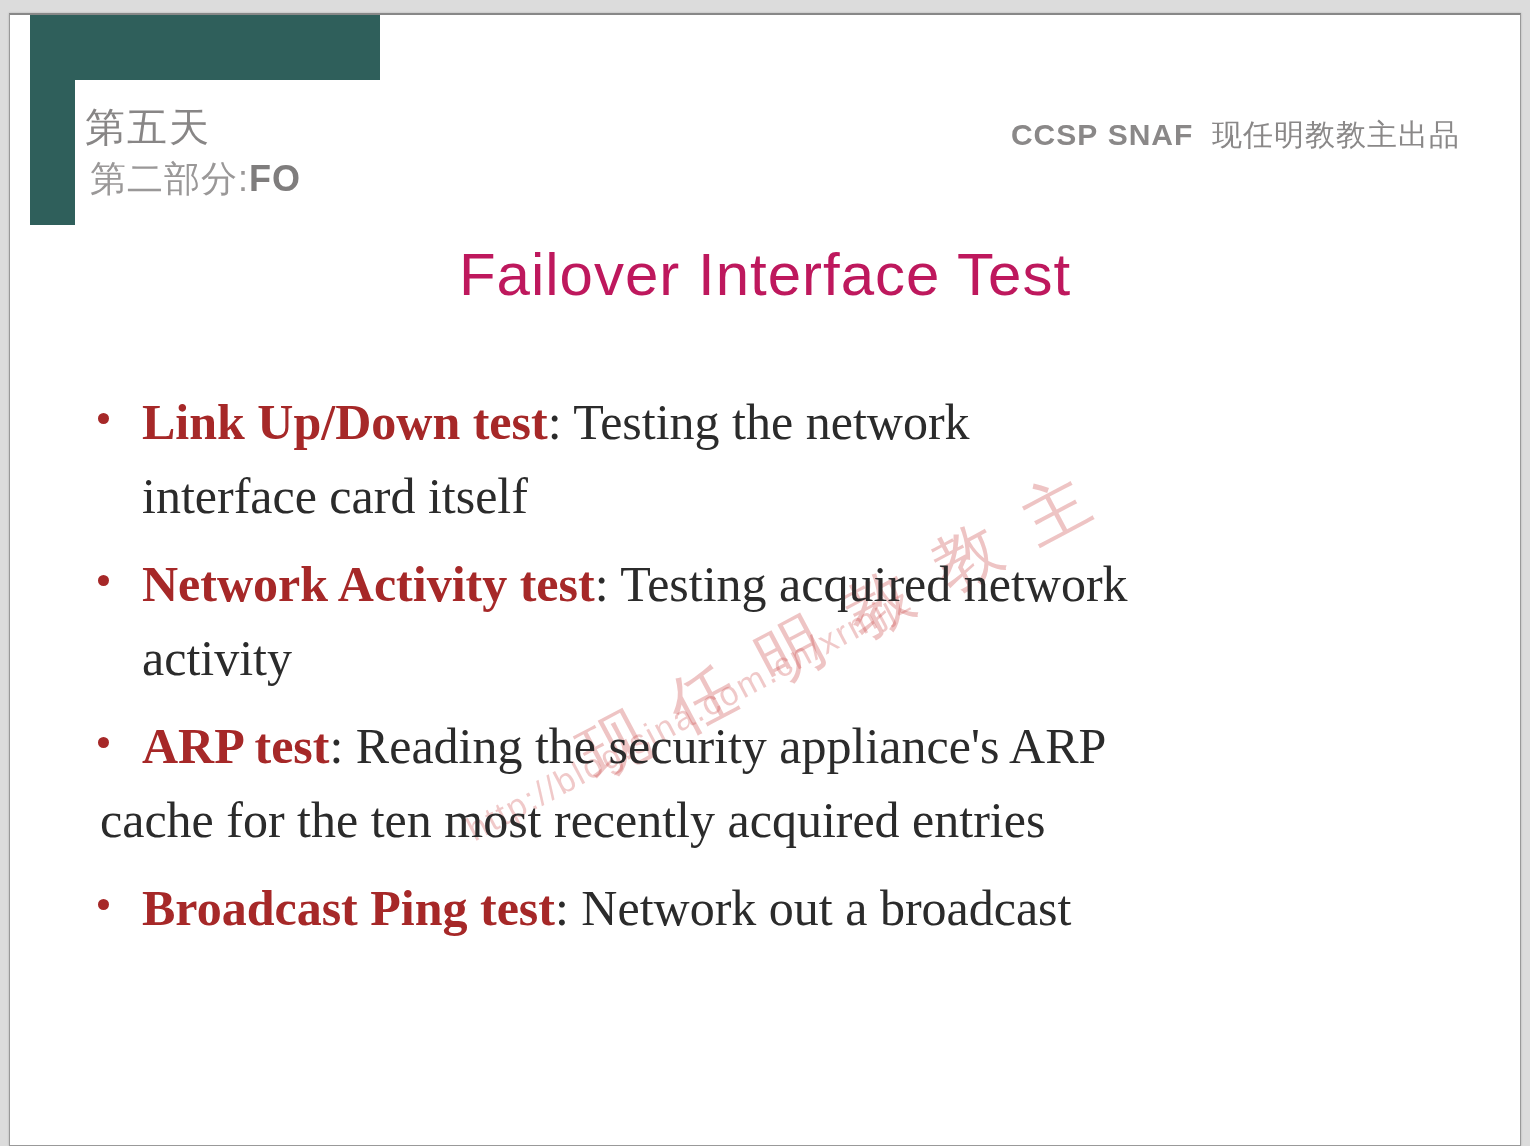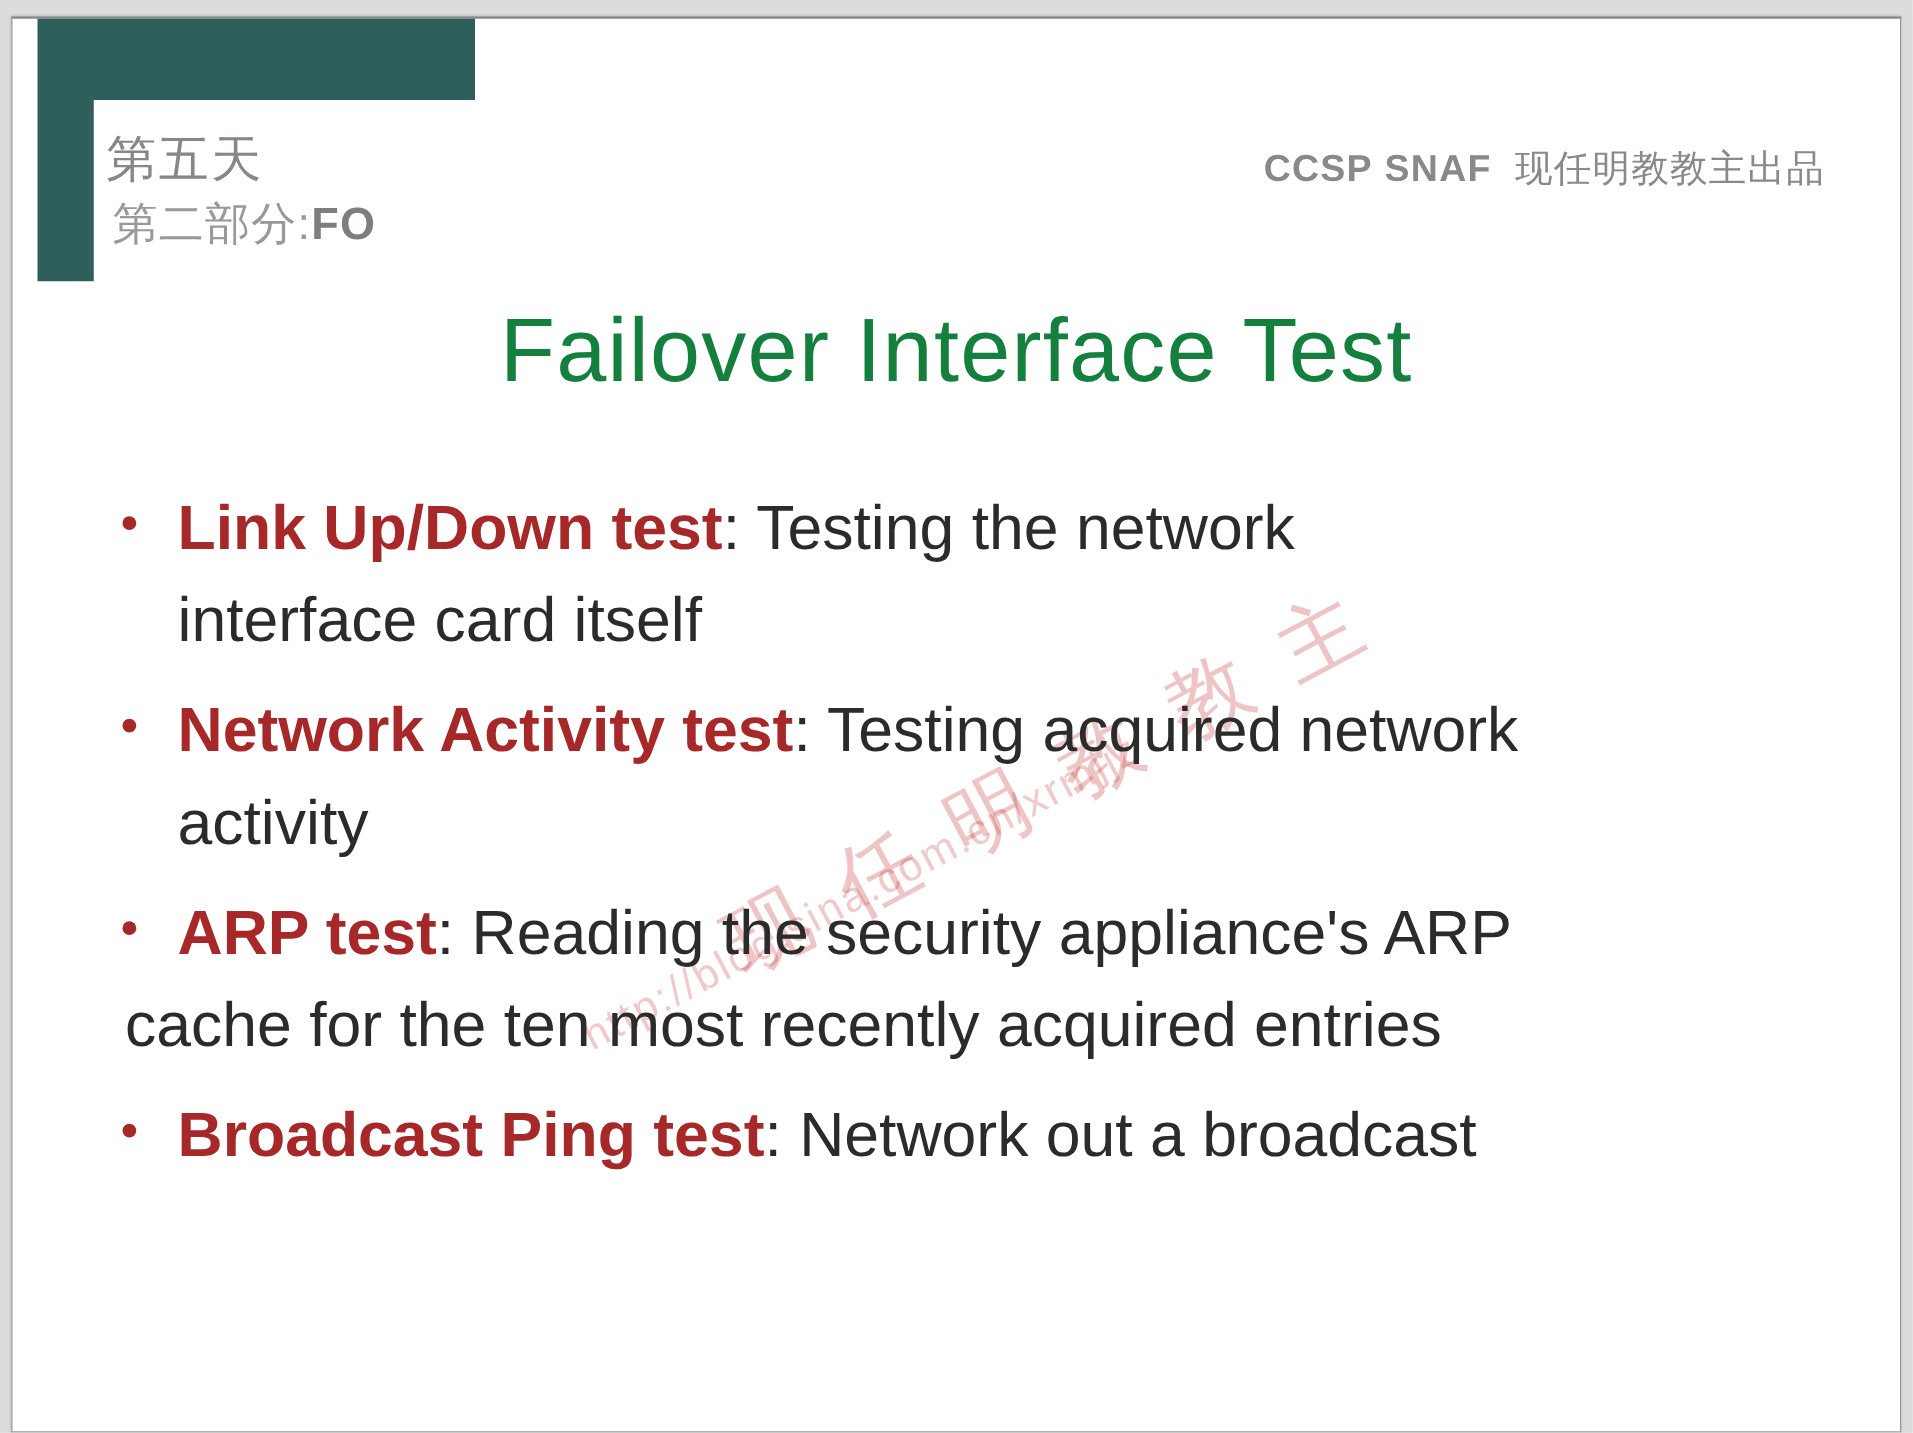--- a/index.html
+++ b/index.html
@@ -76,22 +76,22 @@
     color: #8a8888;
     letter-spacing: 1px;
   }
   .brand .ccsp { font-weight: bold; text-align: right; }
   .title {
     position: absolute;
     top: 225px;
     left: 0;
     width: 100%;
     text-align: center;
-    font-size: 72px;
-    color: #15803d;
+    font-size: 60px;
+    color: #be185d;
     letter-spacing: 1px;
   }
   .content {
     position: absolute;
     top: 370px;
     left: 90px;
     right: 60px;
     font-size: 50px;
     color: #2b2b2b;
     line-height: 1.48;
@@ -105,20 +105,21 @@
     left: -2px;
     top: 28px;
     width: 11px;
     height: 11px;
     background: #a62828;
     border-radius: 50%;
   }
   .b-text {
     display: block;
     padding-left: 42px;
+    font-family: Liberation Serif, serif;
   }
   .red-bold {
     color: #a62828;
     font-weight: bold;
   }
   .hang {
     margin-left: -42px;
     display: block;
   }
   

